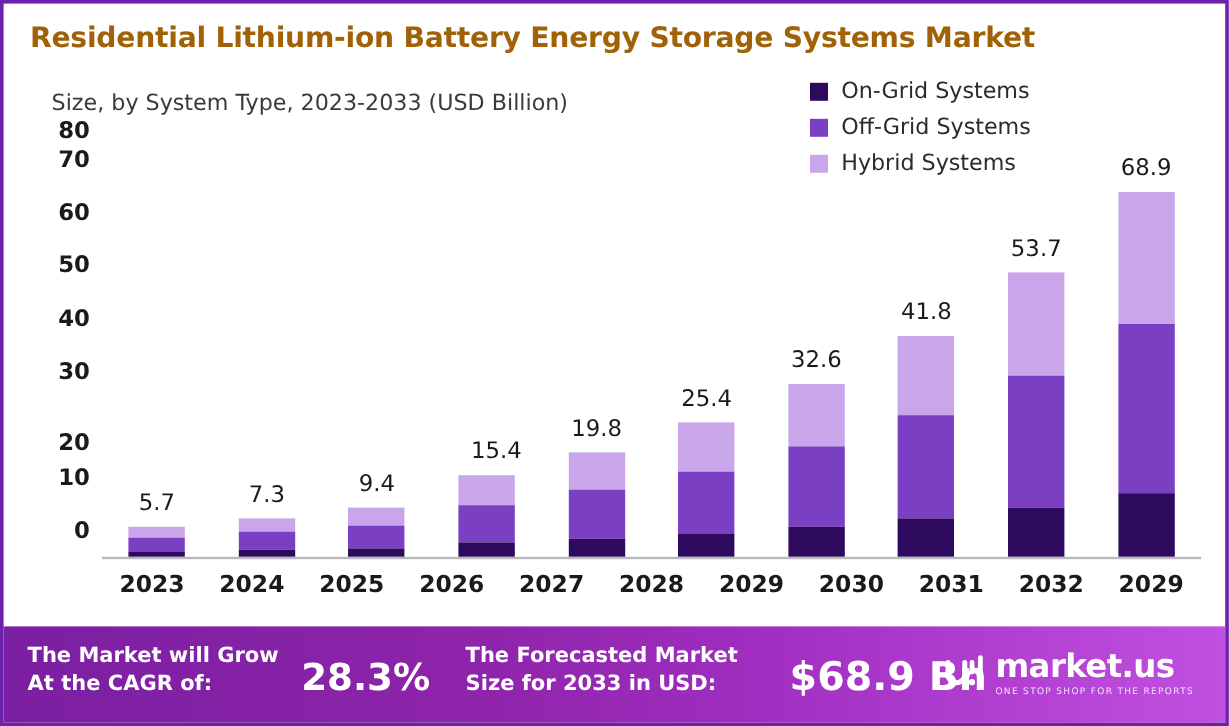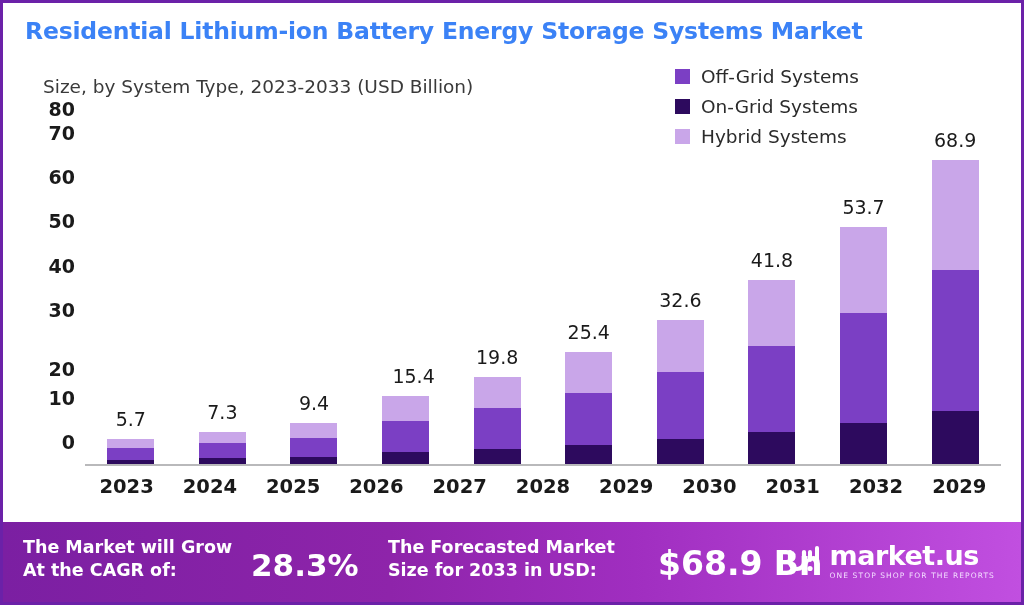--- a/index.html
+++ b/index.html
@@ -9,21 +9,21 @@
     background:#ffffff;
   }
   #page{
     position:relative;width:1024px;height:605px;
     border:3px solid #6b21a8;box-sizing:border-box;
     background:#ffffff;
   }
   
   #title{
     position:absolute;left:22px;top:14px;
-    font-size:23.5px;font-weight:bold;color:#3b82f6;
+    font-size:23.5px;font-weight:bold;color:#a16207;
     letter-spacing:-0.2px;white-space:nowrap;
   }
   #subtitle{
     position:absolute;left:40px;top:73px;
     font-size:18.5px;color:#3a3a3a;white-space:nowrap;
   }
   
   #legend{
     position:absolute;left:672px;top:62px;
   }
@@ -96,26 +96,26 @@
 </head>
 <body>
 
 <div id="page">
 
   <div id="title">Residential Lithium-ion Battery Energy Storage Systems Market</div>
   <div id="subtitle">Size, by System Type, 2023-2033 (USD Billion)</div>
 
   <div id="legend">
       <div class="legend-row">
+        <span class="legend-swatch" style="background: rgb(45, 10, 94);"></span>
+        <span class="legend-label">On-Grid Systems</span>
+      </div>
+      <div class="legend-row">
         <span class="legend-swatch" style="background: rgb(123, 63, 196);"></span>
         <span class="legend-label">Off-Grid Systems</span>
-      </div>
-      <div class="legend-row">
-        <span class="legend-swatch" style="background: rgb(45, 10, 94);"></span>
-        <span class="legend-label">On-Grid Systems</span>
       </div>
       <div class="legend-row">
         <span class="legend-swatch" style="background: rgb(201, 166, 233);"></span>
         <span class="legend-label">Hybrid Systems</span>
       </div>
     </div>
 
   <div id="plot">
     <div id="yticks">
         <div class="ytick" style="bottom: 2px;">0</div>

